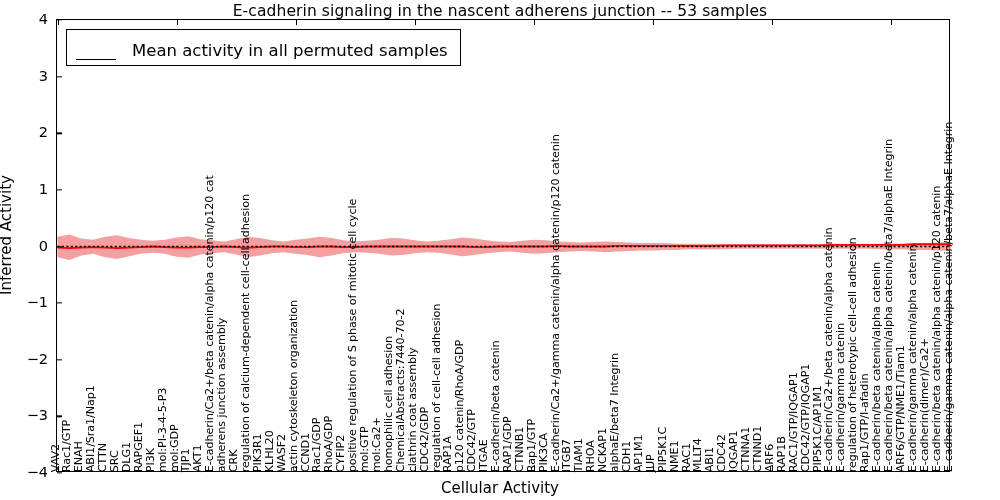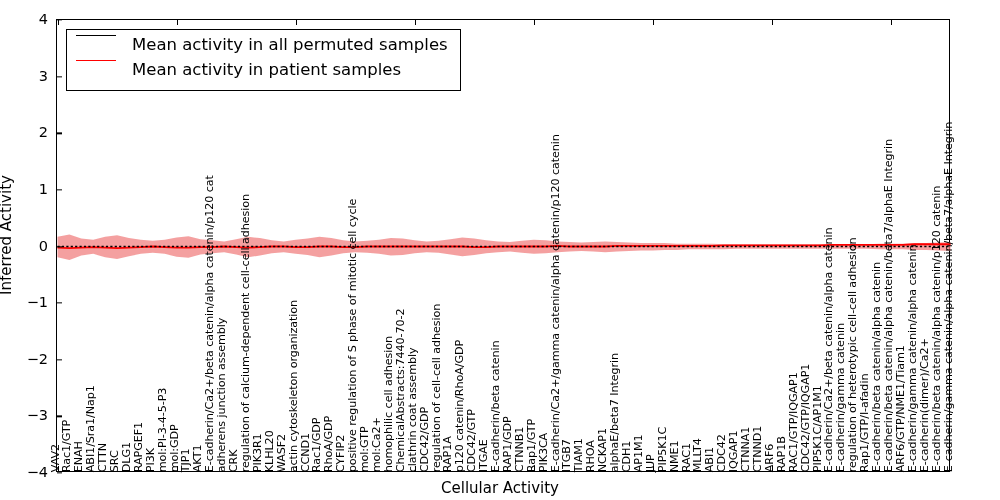--- a/index.html
+++ b/index.html
@@ -38,30 +38,31 @@
        font-size:11.2px;line-height:11.2px;letter-spacing:-0.1px;}
 
   
   #plot{position:absolute;left:0;top:0;width:894px;height:453px;overflow:hidden;}
   #plot svg{display:block;}
 
   
   #legend{position:absolute;left:9px;top:9px;
           border:1.3px solid #000;background:#fff;
           padding:5px 12px 5px 9px;box-sizing:border-box;}
-  .lgrow{display:flex;align-items:flex-start;height:25px;}
+  .lgrow{display:flex;align-items:flex-end;height:25px;}
   .lgline{width:40px;height:0;border-top:1.6px solid #000;margin-right:16px;}
   .lgline.red{border-top-color:#ff0000;}
   .lgtext{font-size:16.5px;white-space:nowrap;}
 </style>
 </head>
 <body>
 
 <div id="fig">
 
+  <div id="title">E-cadherin signaling in the nascent adherens junction -- 53 samples</div>
 
   <div id="ylabel">Inferred Activity</div>
   <div id="xlabel">Cellular Activity</div>
 
   <div id="yticklabels">
       <div class="ytick" style="top: 19px; right: 952px;">4</div>
       <div class="ytick" style="top: 75.625px; right: 952px;">3</div>
       <div class="ytick" style="top: 132.25px; right: 952px;">2</div>
       <div class="ytick" style="top: 188.875px; right: 952px;">1</div>
       <div class="ytick" style="top: 245.5px; right: 952px;">0</div>
@@ -105,24 +106,20 @@
         <div class="xtickmark" style="left: 714.9px;"></div>
         <div class="xtop" style="left: 714.9px;"></div>
         <div class="xtickmark" style="left: 833.967px;"></div>
         <div class="xtop" style="left: 833.967px;"></div>
       </div>
 
     <div id="legend">
       <div class="lgrow">
         <span class="lgline"></span>
         <span class="lgtext">Mean activity in all permuted samples</span>
-      </div>
-      <div class="lgrow">
-        <span class="lgline red"></span>
-        <span class="lgtext">Mean activity in patient samples</span>
       </div>
     </div>
   </div>
 
   <div id="xlabels">
       <div class="cat" style="left: 4.5px;">VAV2</div>
       <div class="cat" style="left: 16.4067px;">Rac1/GTP</div>
       <div class="cat" style="left: 28.3133px;">ENAH</div>
       <div class="cat" style="left: 40.22px;">ABI1/Sra1/Nap1</div>
       <div class="cat" style="left: 52.1267px;">CTTN</div>

